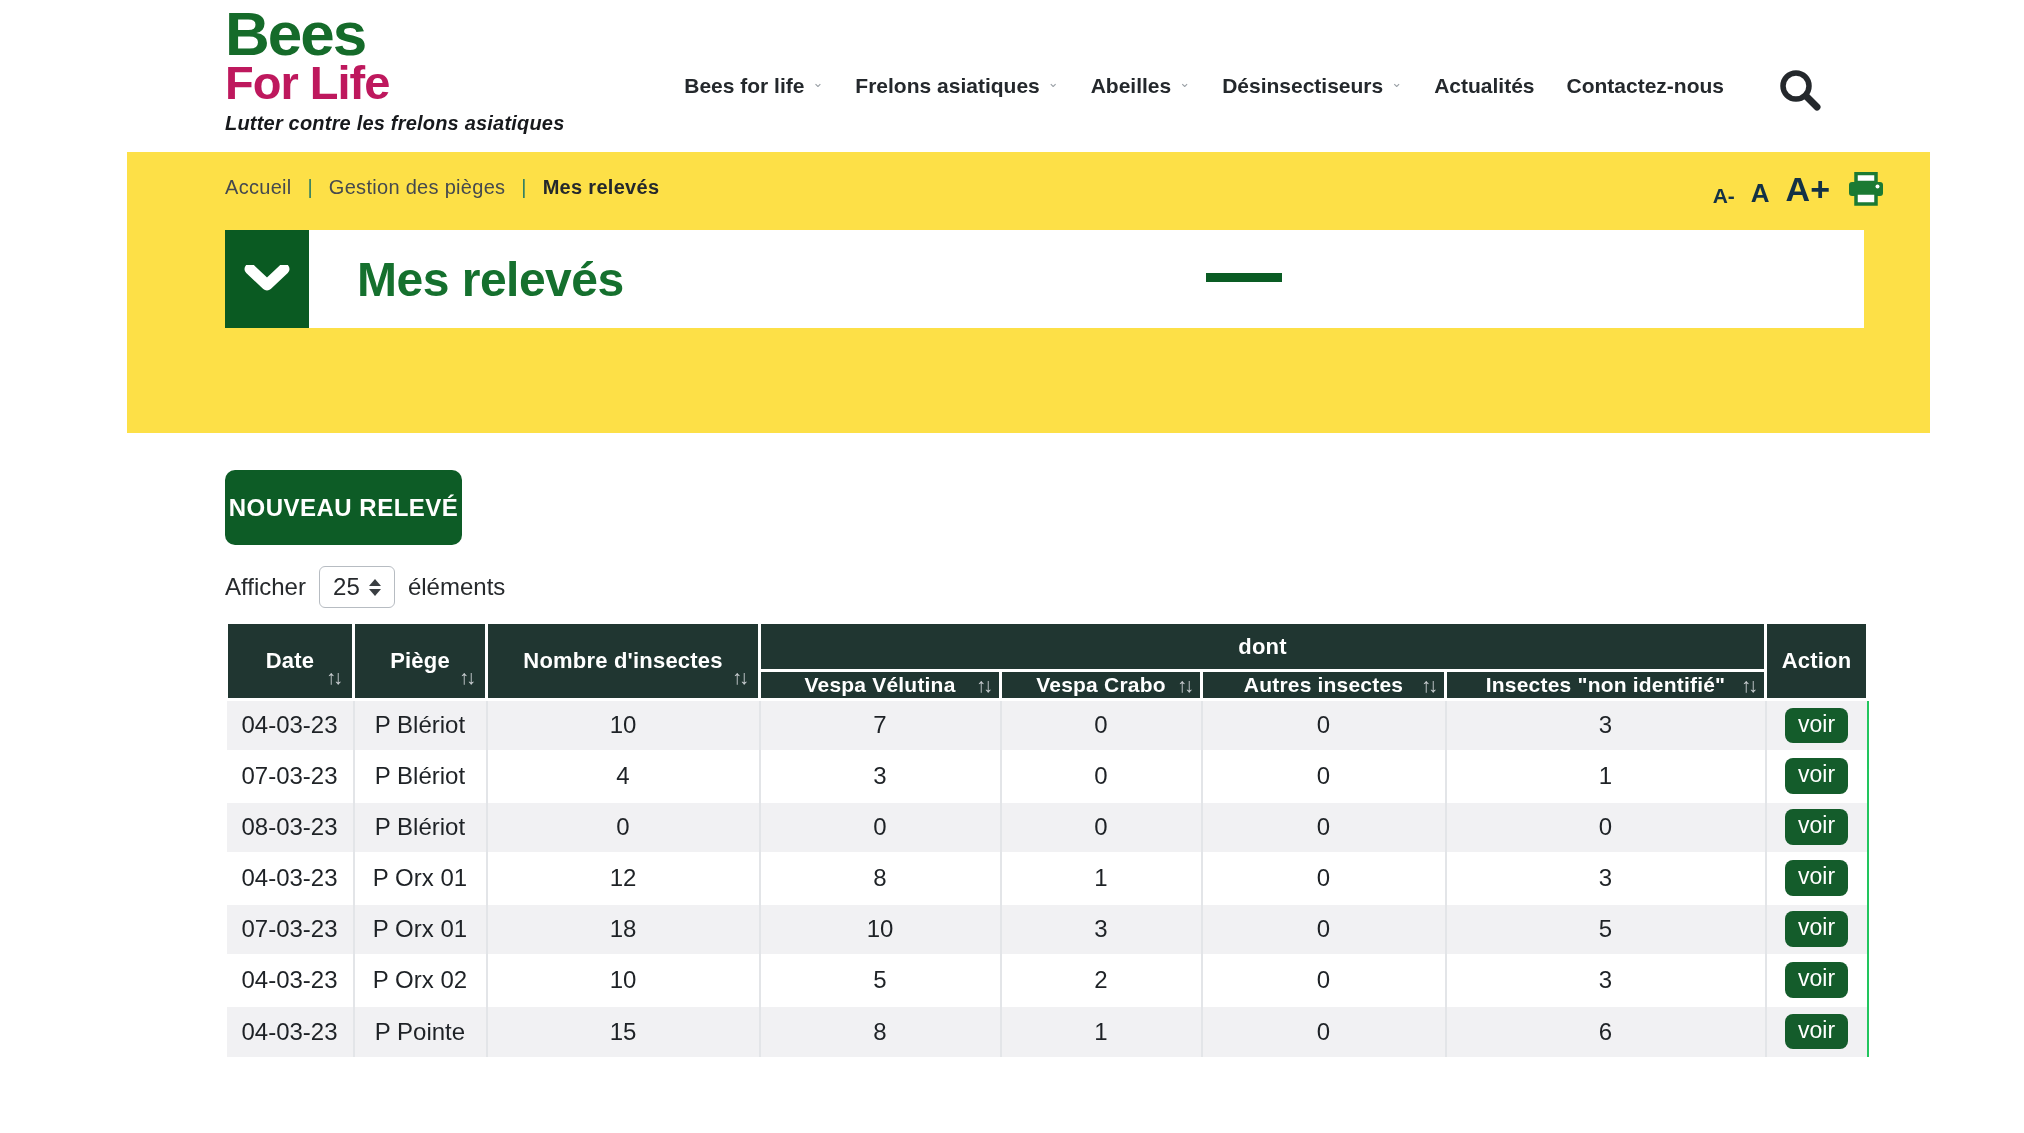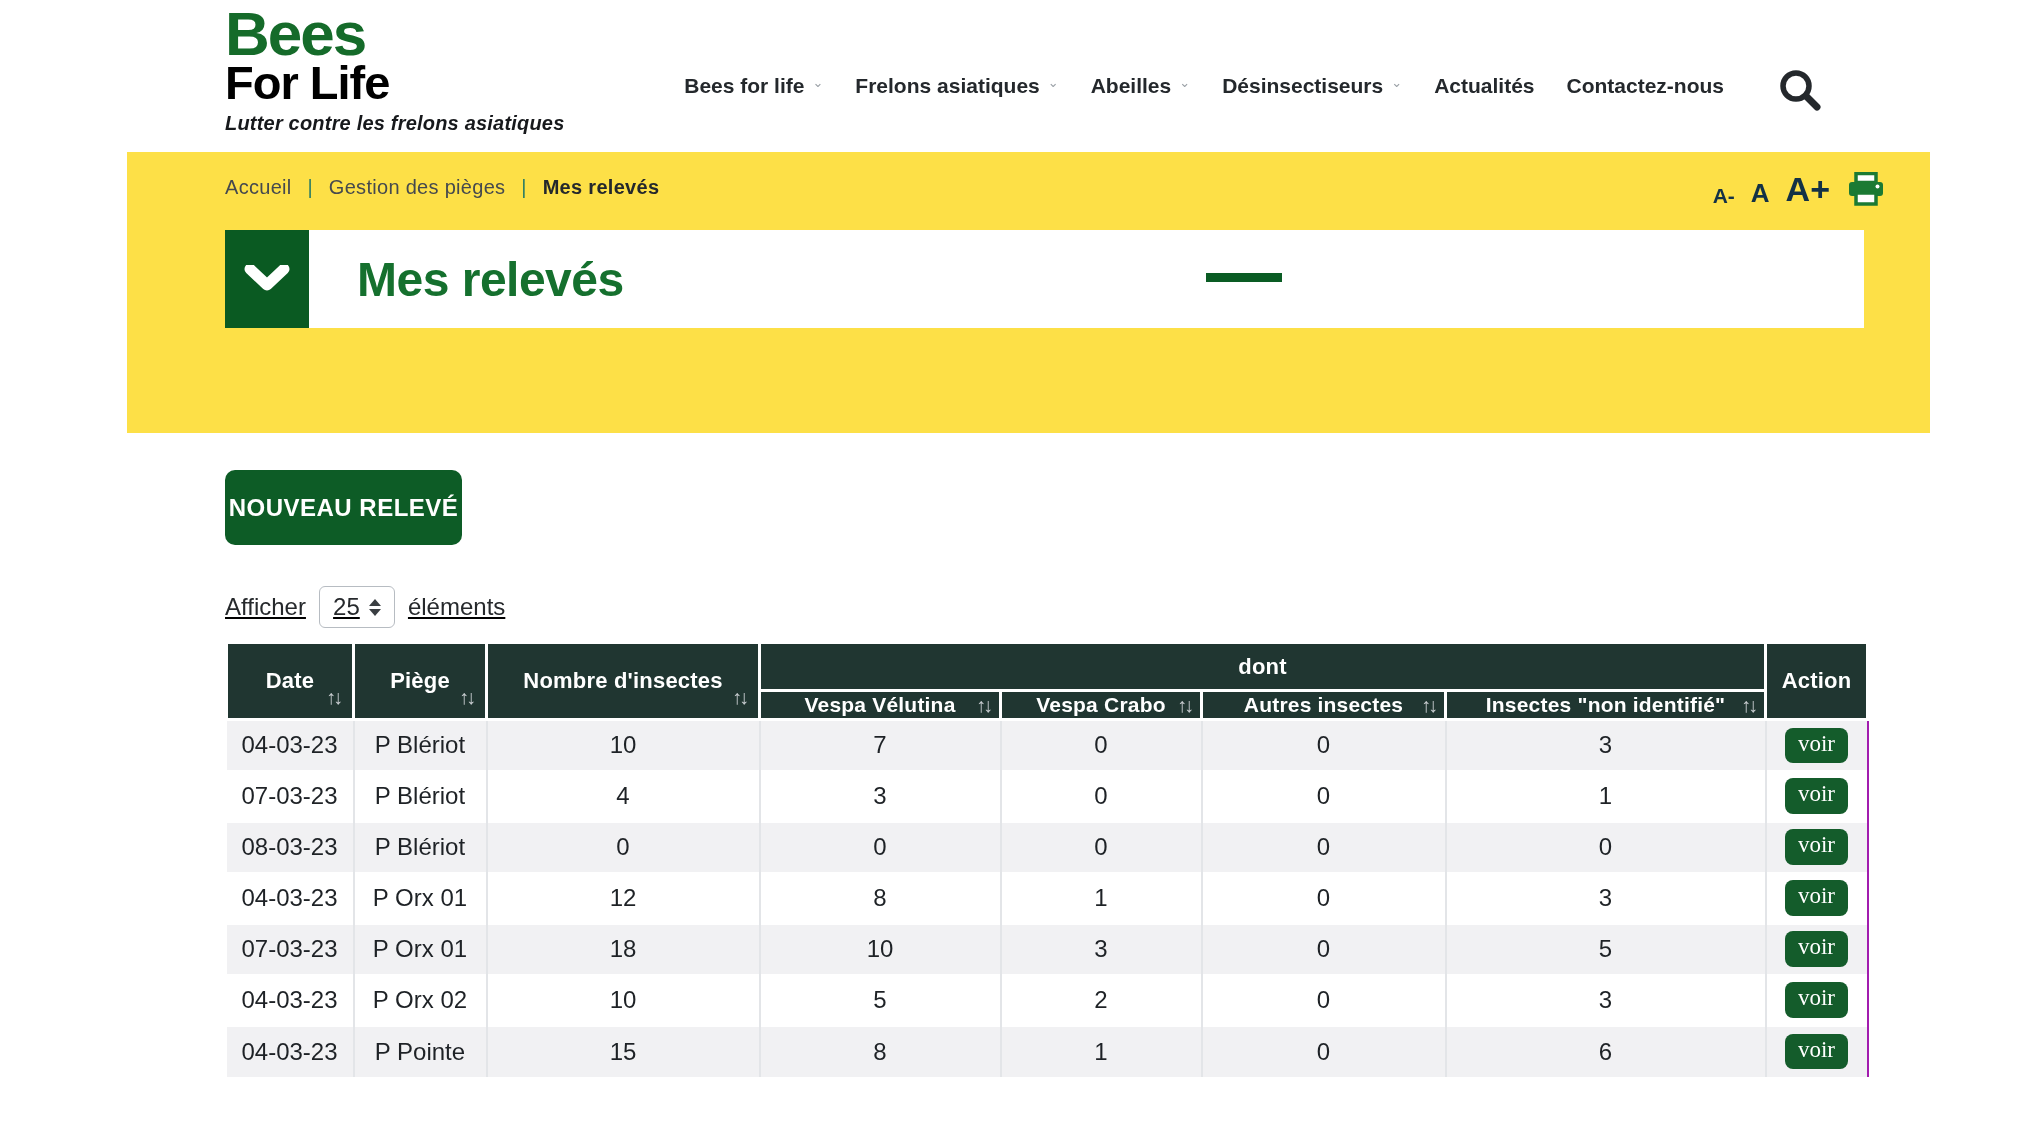--- a/index.html
+++ b/index.html
@@ -3,21 +3,21 @@
 <meta charset="utf-8">
 <style>
   * { box-sizing: border-box; margin: 0; padding: 0; }
   html,body { width:2024px; height:1133px; background:#ffffff; overflow:hidden;
     font-family:"Liberation Sans","DejaVu Sans",sans-serif; }
 
   
   .site-header { position:relative; height:152px; background:#fff; }
   .logo { position:absolute; left:225px; top:8px; cursor:pointer; }
   .logo-line1 { font-size:62px; font-weight:800; color:#156b2a; line-height:0.85; letter-spacing:-2px; }
-  .logo-line2 { font-size:47px; font-weight:800; color:#000000; line-height:0.95; letter-spacing:-1px; }
+  .logo-line2 { font-size:47px; font-weight:800; color:#be185d; line-height:0.95; letter-spacing:-1px; }
   .tagline { font-size:20px; font-style:italic; font-weight:600; color:#17191c; margin-top:7px; letter-spacing:0.2px; }
   .main-nav { position:absolute; right:300px; top:74px; display:flex; align-items:center; gap:32px; }
   .nav-item { font-size:21px; font-weight:700; color:#24282c; white-space:nowrap; cursor:pointer; display:flex; align-items:flex-start; }
   .nav-chevron { margin-left:8px; color:#9aa0a6; font-size:13px; font-weight:400; transform:translateY(1px); }
   .search-btn { position:absolute; right:200px; top:66px; width:48px; height:48px; cursor:pointer; }
 
   
   .band { position:relative; margin:0 94px 0 127px; height:281px; background:#fde047; }
   .breadcrumb { position:absolute; left:98px; top:24px; font-size:20px; color:#45494e; letter-spacing:0.3px; }
   .breadcrumb .crumb { color:#45494e; cursor:pointer; }
@@ -33,21 +33,21 @@
   .title-banner { position:absolute; left:98px; top:78px; width:1639px; height:98px; background:#fff; display:flex; align-items:center; }
   .banner-square { width:84px; height:98px; background:#0a5a22; display:flex; align-items:center; justify-content:center; flex:none; }
   .page-title { margin-left:48px; font-size:48px; font-weight:700; color:#15702e; letter-spacing:-0.5px; }
   .banner-dash { position:absolute; left:981px; top:43px; width:76px; height:9px; background:#0a5c24; }
 
   
   .main { margin-left:225px; width:1641px; }
   .new-btn { margin-top:37px; width:237px; height:75px; background:#0d5c26; color:#fff; border:none;
     border-radius:10px; font-size:24px; font-weight:700; letter-spacing:0.5px; cursor:pointer;
     font-family:inherit; }
-  .controls-row { margin-top:40px; height:44px; display:flex; align-items:center;text-decoration:underline; }
+  .controls-row { margin-top:20px; height:44px; display:flex; align-items:center; }
   .show-group { display:flex; align-items:center; gap:13px; font-size:24px; color:#26292c; }
   .page-size-select { width:76px; height:42px; background:#fff; border:1px solid #b7bcc2; border-radius:6px;
     display:flex; align-items:center; justify-content:center; gap:9px; font-size:24px; color:#26292c; cursor:pointer; }
   .sel-arrows { display:inline-flex; flex-direction:column; gap:3px; }
   .sel-arrows i { display:block; width:0; height:0; border-left:6px solid transparent; border-right:6px solid transparent; }
   .sel-arrows .up { border-bottom:7px solid #3a3e42; }
   .sel-arrows .down { border-top:7px solid #3a3e42; }
   .search-group { display:flex; align-items:center; gap:14px; font-size:23px; color:#26292c; }
   .search-input { width:251px; height:38px; border:1px solid #c6cacf; border-radius:4px; background:#fff;
     font-size:22px; padding:0 10px; font-family:inherit; }
@@ -58,21 +58,21 @@
     font-size:22px; letter-spacing:0.2px; }
   tr.h1 th.group { height:48px; }
   tr.h2 th { height:29px; font-size:21px; }
   th.sortable { cursor:pointer; }
   .sort { position:absolute; color:#c6cbce; font-weight:400; font-size:20px; letter-spacing:-3px; }
   th.rs2 .sort { right:12px; bottom:9px; }
   tr.h2 .sort { right:9px; top:50%; transform:translateY(-50%); }
   tbody td { height:51px; font-size:24px; color:#1e2226; text-align:center;
     border-top:2px solid #fff; border-left:2px solid #e3e5e8; }
   tbody td:first-child { border-left:none; }
-  tbody td:last-child { border-right:2px solid #a21caf;font-family:Liberation Serif, serif; }
+  tbody td:last-child { border-right:2px solid #22c55e; }
   tbody tr.odd { background:#f1f1f3; }
   tbody tr.even { background:#fff; }
   .voir-btn { background:#145c2b; color:#fff; border:none; border-radius:8px; font-size:23px;
     padding:3px 13px 6px; cursor:pointer; font-family:inherit; line-height:1.15; }
 </style>
 </head>
 <body>
 
 <header class="site-header">
   <div class="logo">

